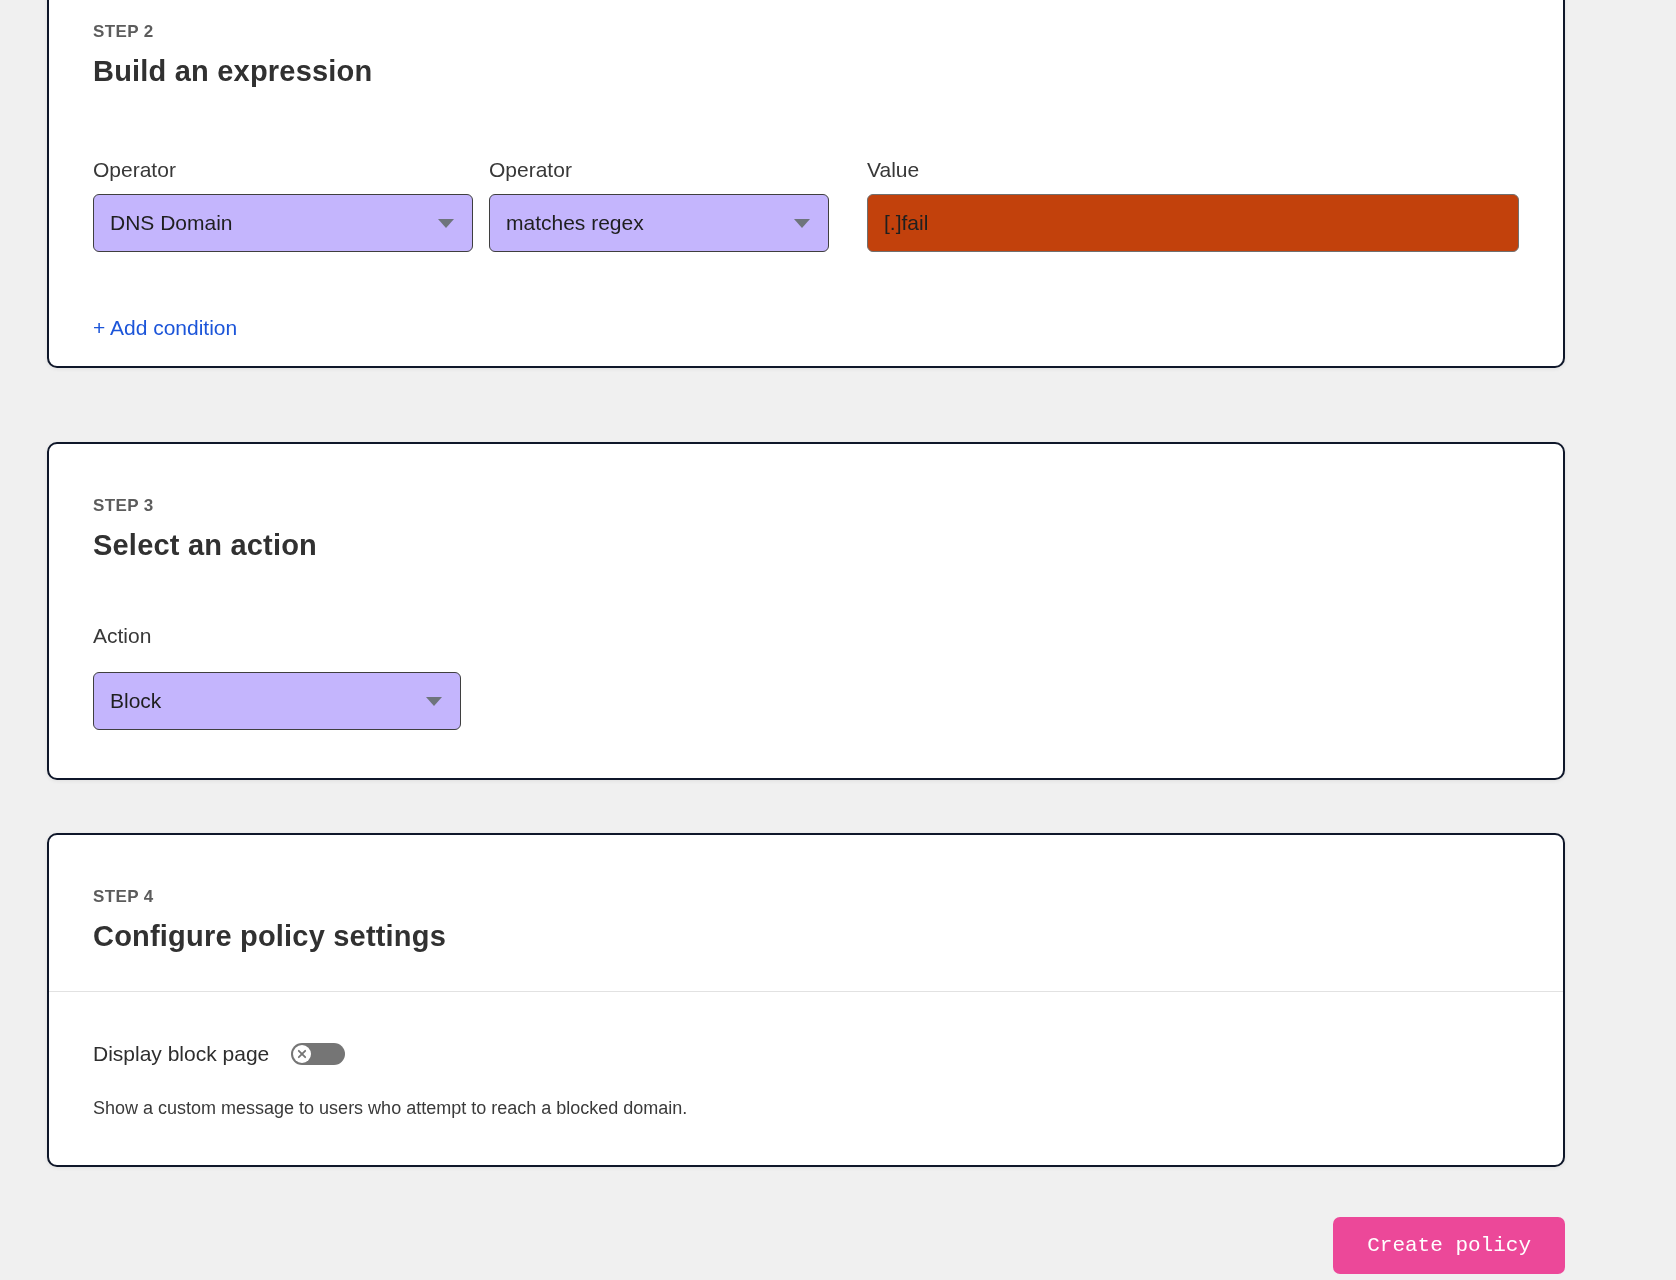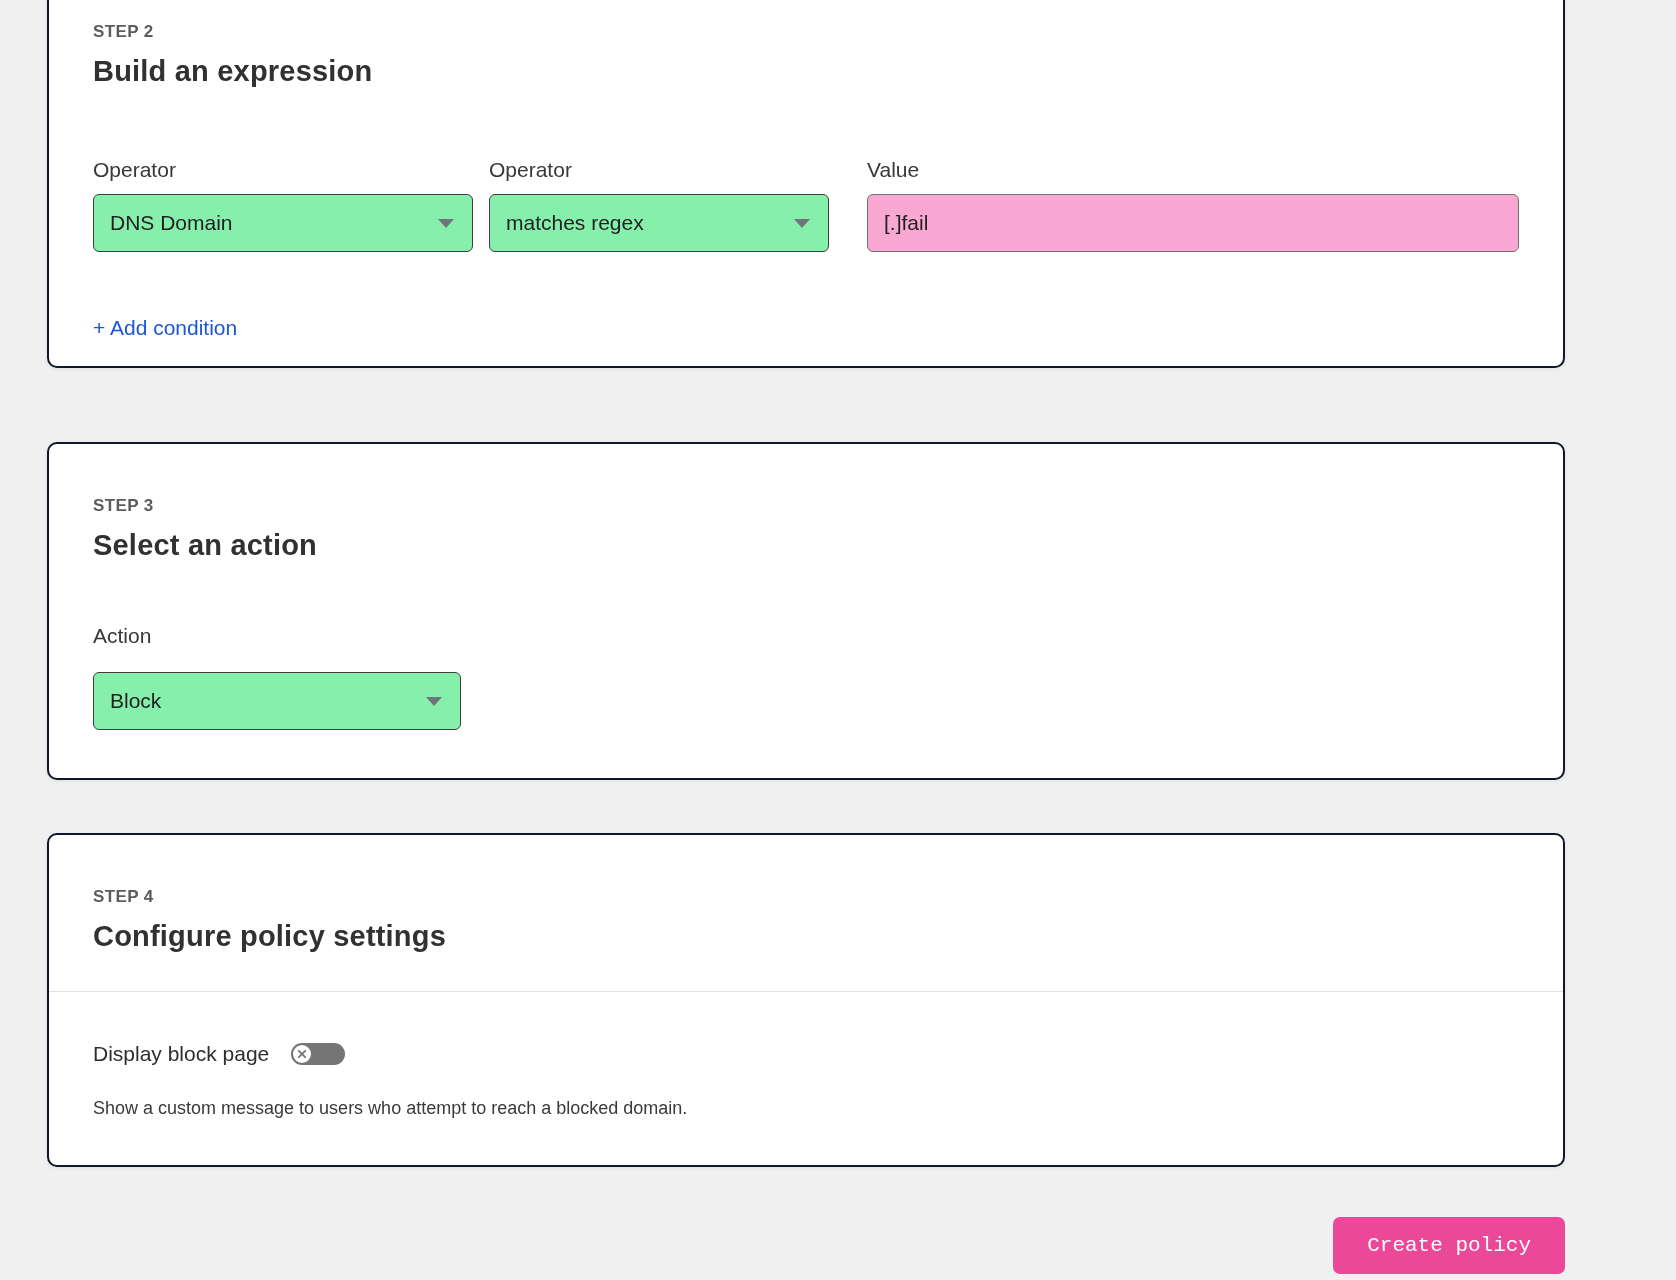--- a/index.html
+++ b/index.html
@@ -56,42 +56,42 @@
   .field-value { flex: 1; margin-left: 22px; }
   .field-label {
     font-size: 21px;
     color: #383838;
     margin-bottom: 12px;
   }
   .select {
     height: 58px;
     border: 1.5px solid #3f3f3f;
     border-radius: 6px;
-    background: #86efac;
+    background: #c4b5fd;
     display: flex;
     align-items: center;
     justify-content: space-between;
     padding: 0 18px 0 16px;
     cursor: pointer;
   }
   .select-value {
     font-size: 21px;
     color: #1f1f1f;
   }
   .caret {
     width: 0; height: 0;
     border-left: 8px solid transparent;
     border-right: 8px solid transparent;
     border-top: 9px solid #6e747c;
   }
   .text-input {
     height: 58px;
     border: 1.5px solid #707070;
     border-radius: 6px;
-    background: #f9a8d4;
+    background: #c2410c;
     font-family: "Liberation Sans", sans-serif;
     font-size: 21px;
     color: #1f1f1f;
     padding: 0 16px;
     width: 100%;
     outline: none;
   }
   .add-condition {
     display: inline-block;
     margin-top: 64px;

